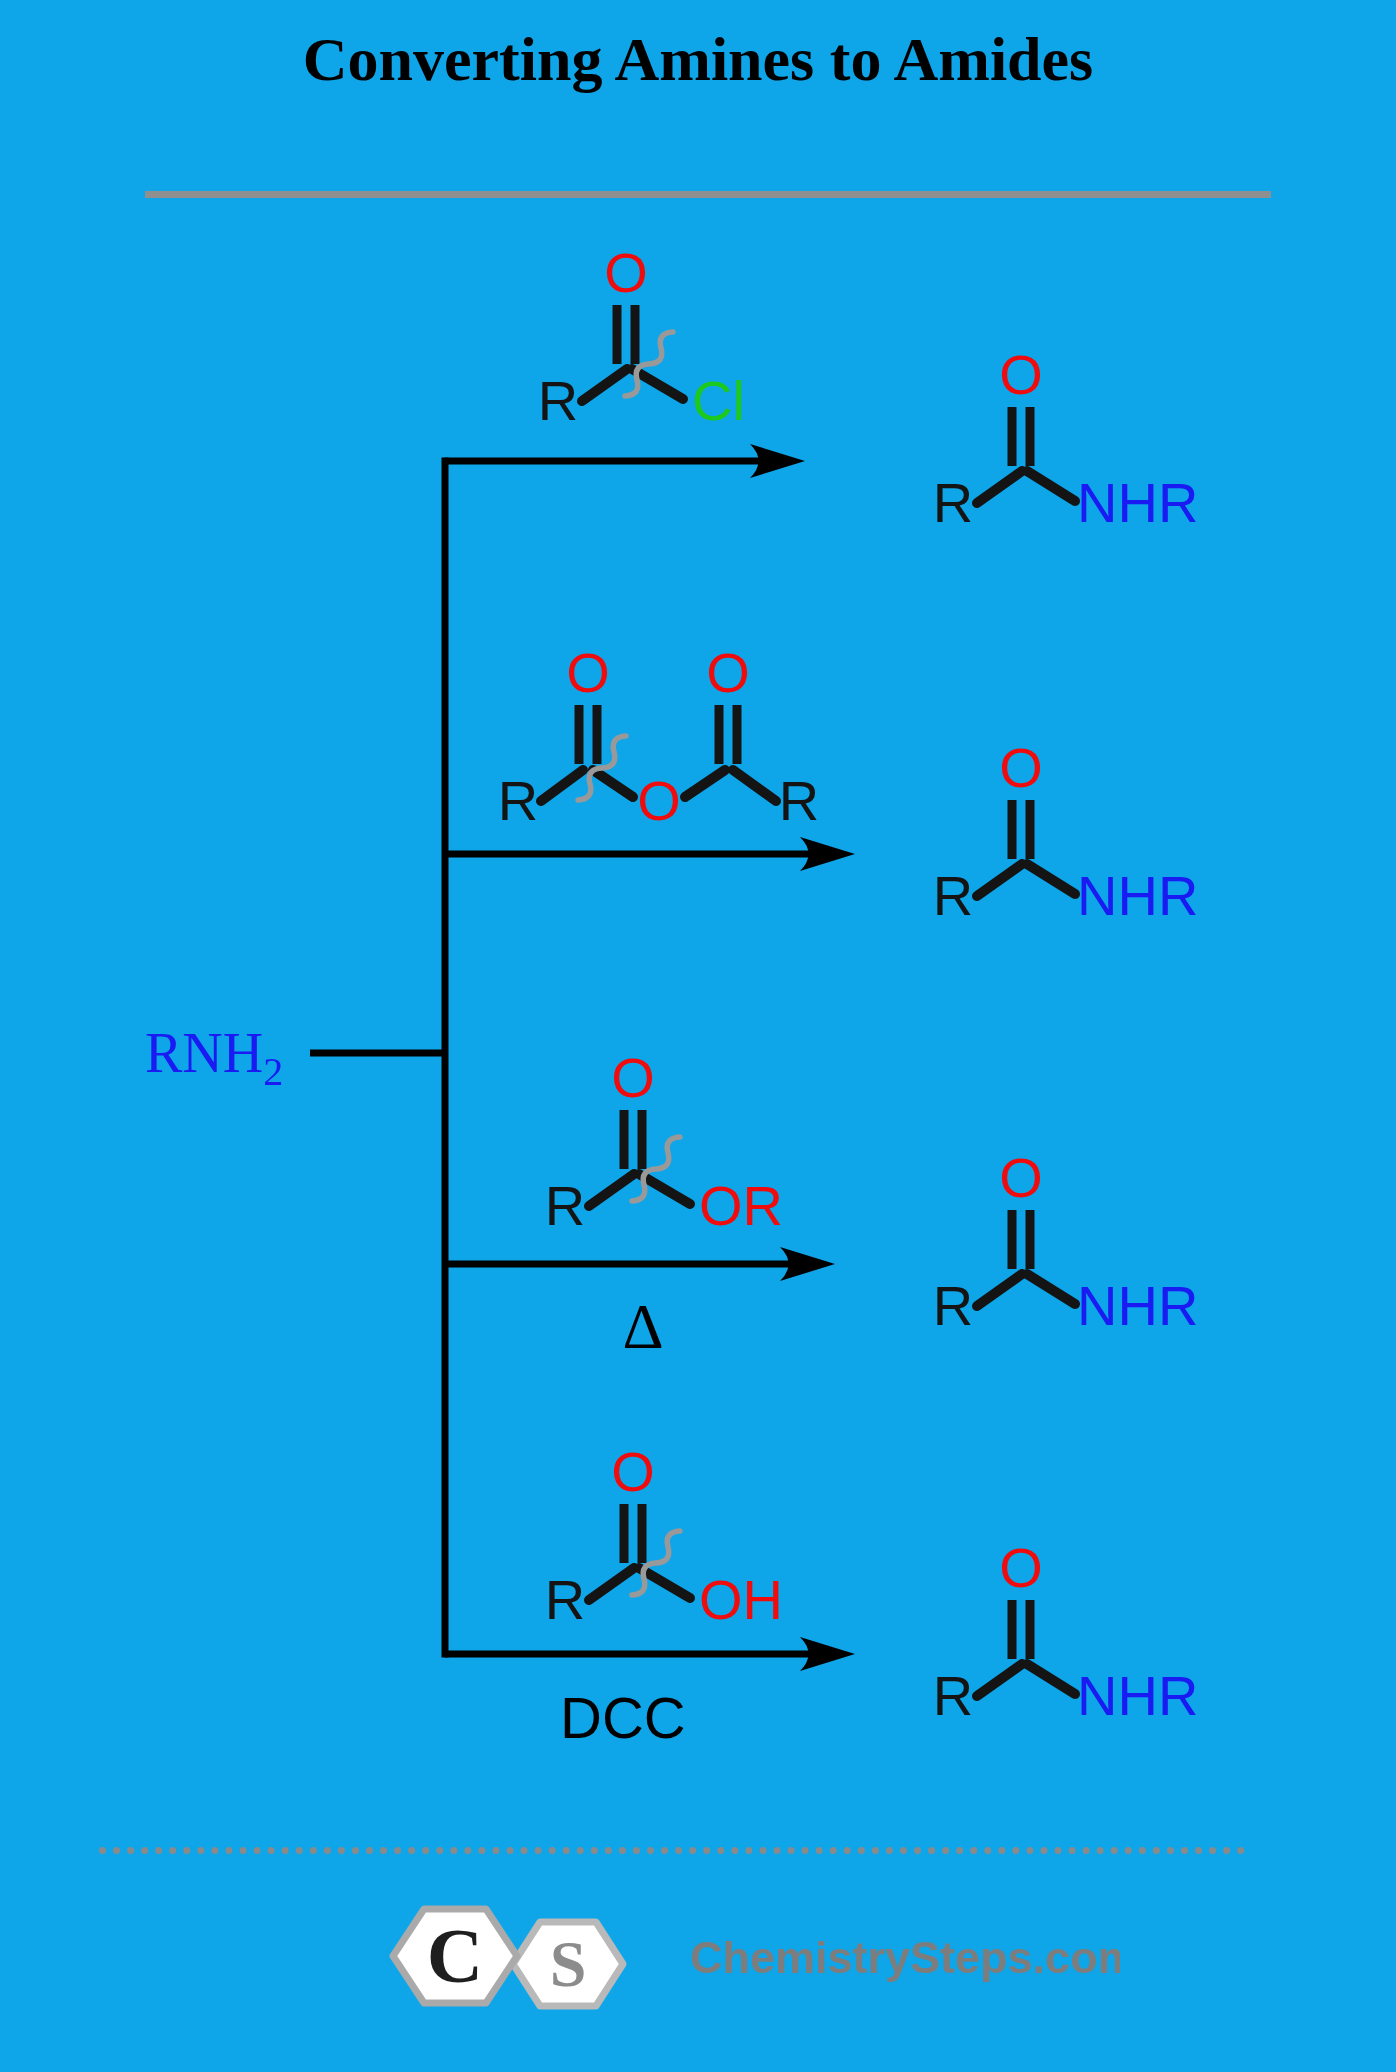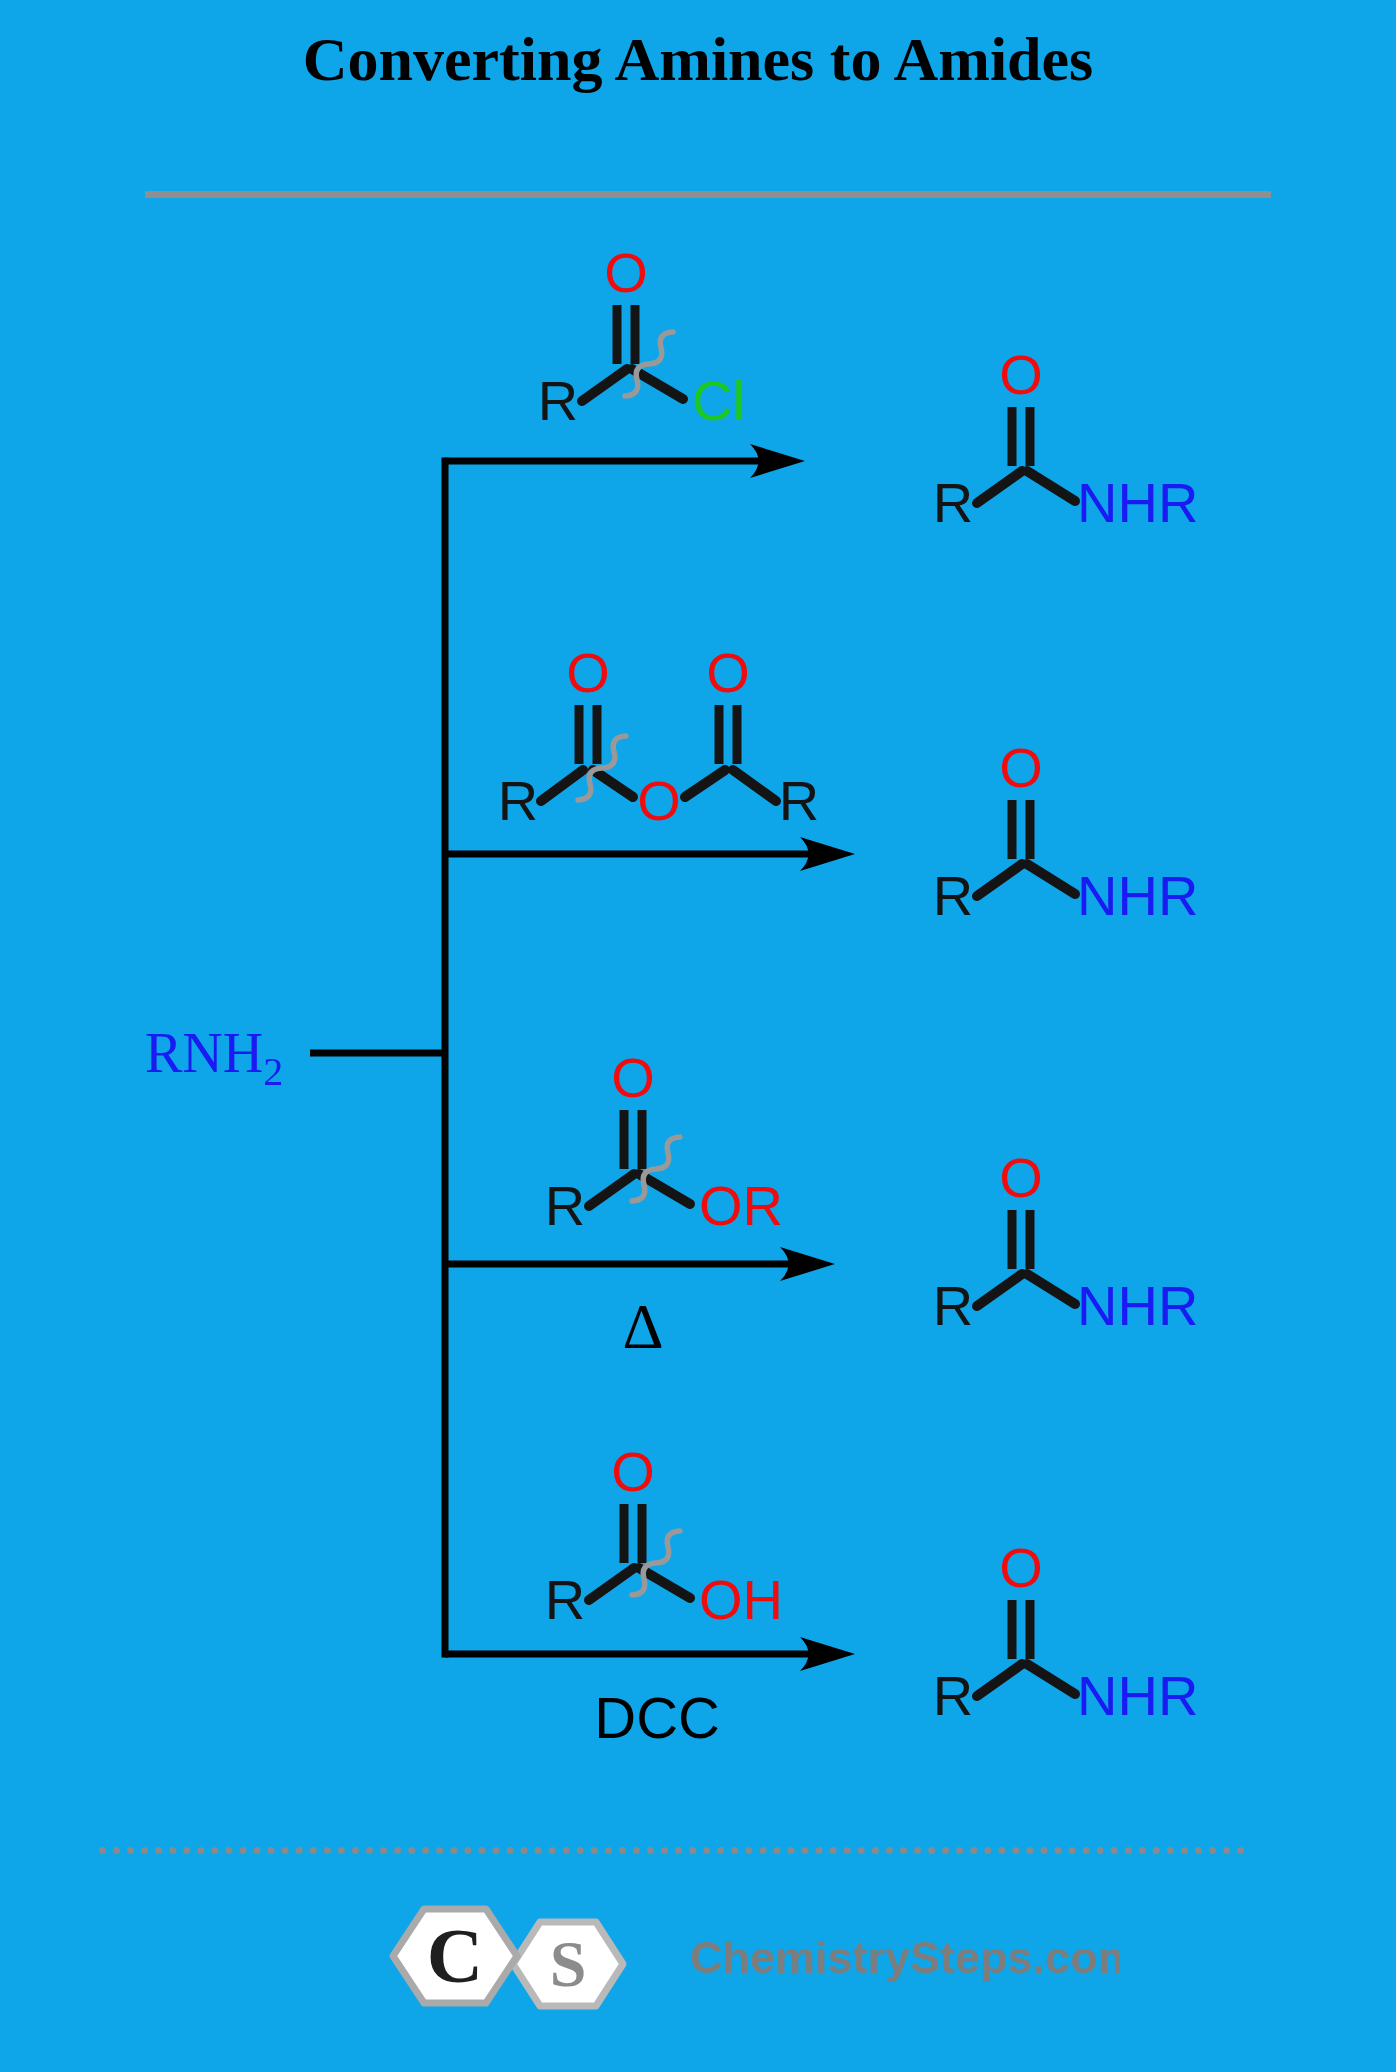--- a/index.html
+++ b/index.html
@@ -21,21 +21,21 @@
   .skel{stroke:#000;stroke-width:7;}
   .wavy{stroke:var(--c-wavy);stroke-width:5.5;fill:none;stroke-linecap:round;}
   svg text{font-family:"Liberation Sans",sans-serif;font-size:56px;}
   .am{text-anchor:middle;}
   .a-black{fill:var(--c-black);} .a-red{fill:var(--c-red);}
   .a-green{fill:var(--c-green);} .a-blue{fill:var(--c-blue);}
   .substrate{position:absolute;left:145px;top:1021px;color:var(--c-blue);font-size:56px;font-family:Liberation Serif, serif;}
   .substrate .sub{font-size:40px;position:relative;top:13px;}
   .cond-delta{position:absolute;left:563px;top:1290px;width:160px;text-align:center;
               font-family:"Liberation Serif",serif;font-size:64px;color:#000;}
-  .cond-dcc{position:absolute;left:560px;top:1684px;width:160px;text-align:right;
+  .cond-dcc{position:absolute;left:560px;top:1684px;width:160px;text-align:left;
             font-size:58px;color:#000;}
   .logo-svg{position:absolute;left:380px;top:1892px;}
   .hexA{fill:#ffffff;stroke:#aaaaaa;stroke-width:7;stroke-linejoin:round;}
   .hexB{fill:#ffffff;stroke:#b9b9b9;stroke-width:7;stroke-linejoin:round;}
   .logoC{font-family:"Liberation Serif",serif;font-weight:bold;font-size:78px;fill:#1f1f1f;text-anchor:middle;}
   .logoS{font-family:"Liberation Serif",serif;font-weight:bold;font-size:66px;fill:#8c8c8c;text-anchor:middle;}
   .site{font-size:45px;font-weight:bold;fill:var(--c-logo);}
 </style>
 </head>
 <body>

